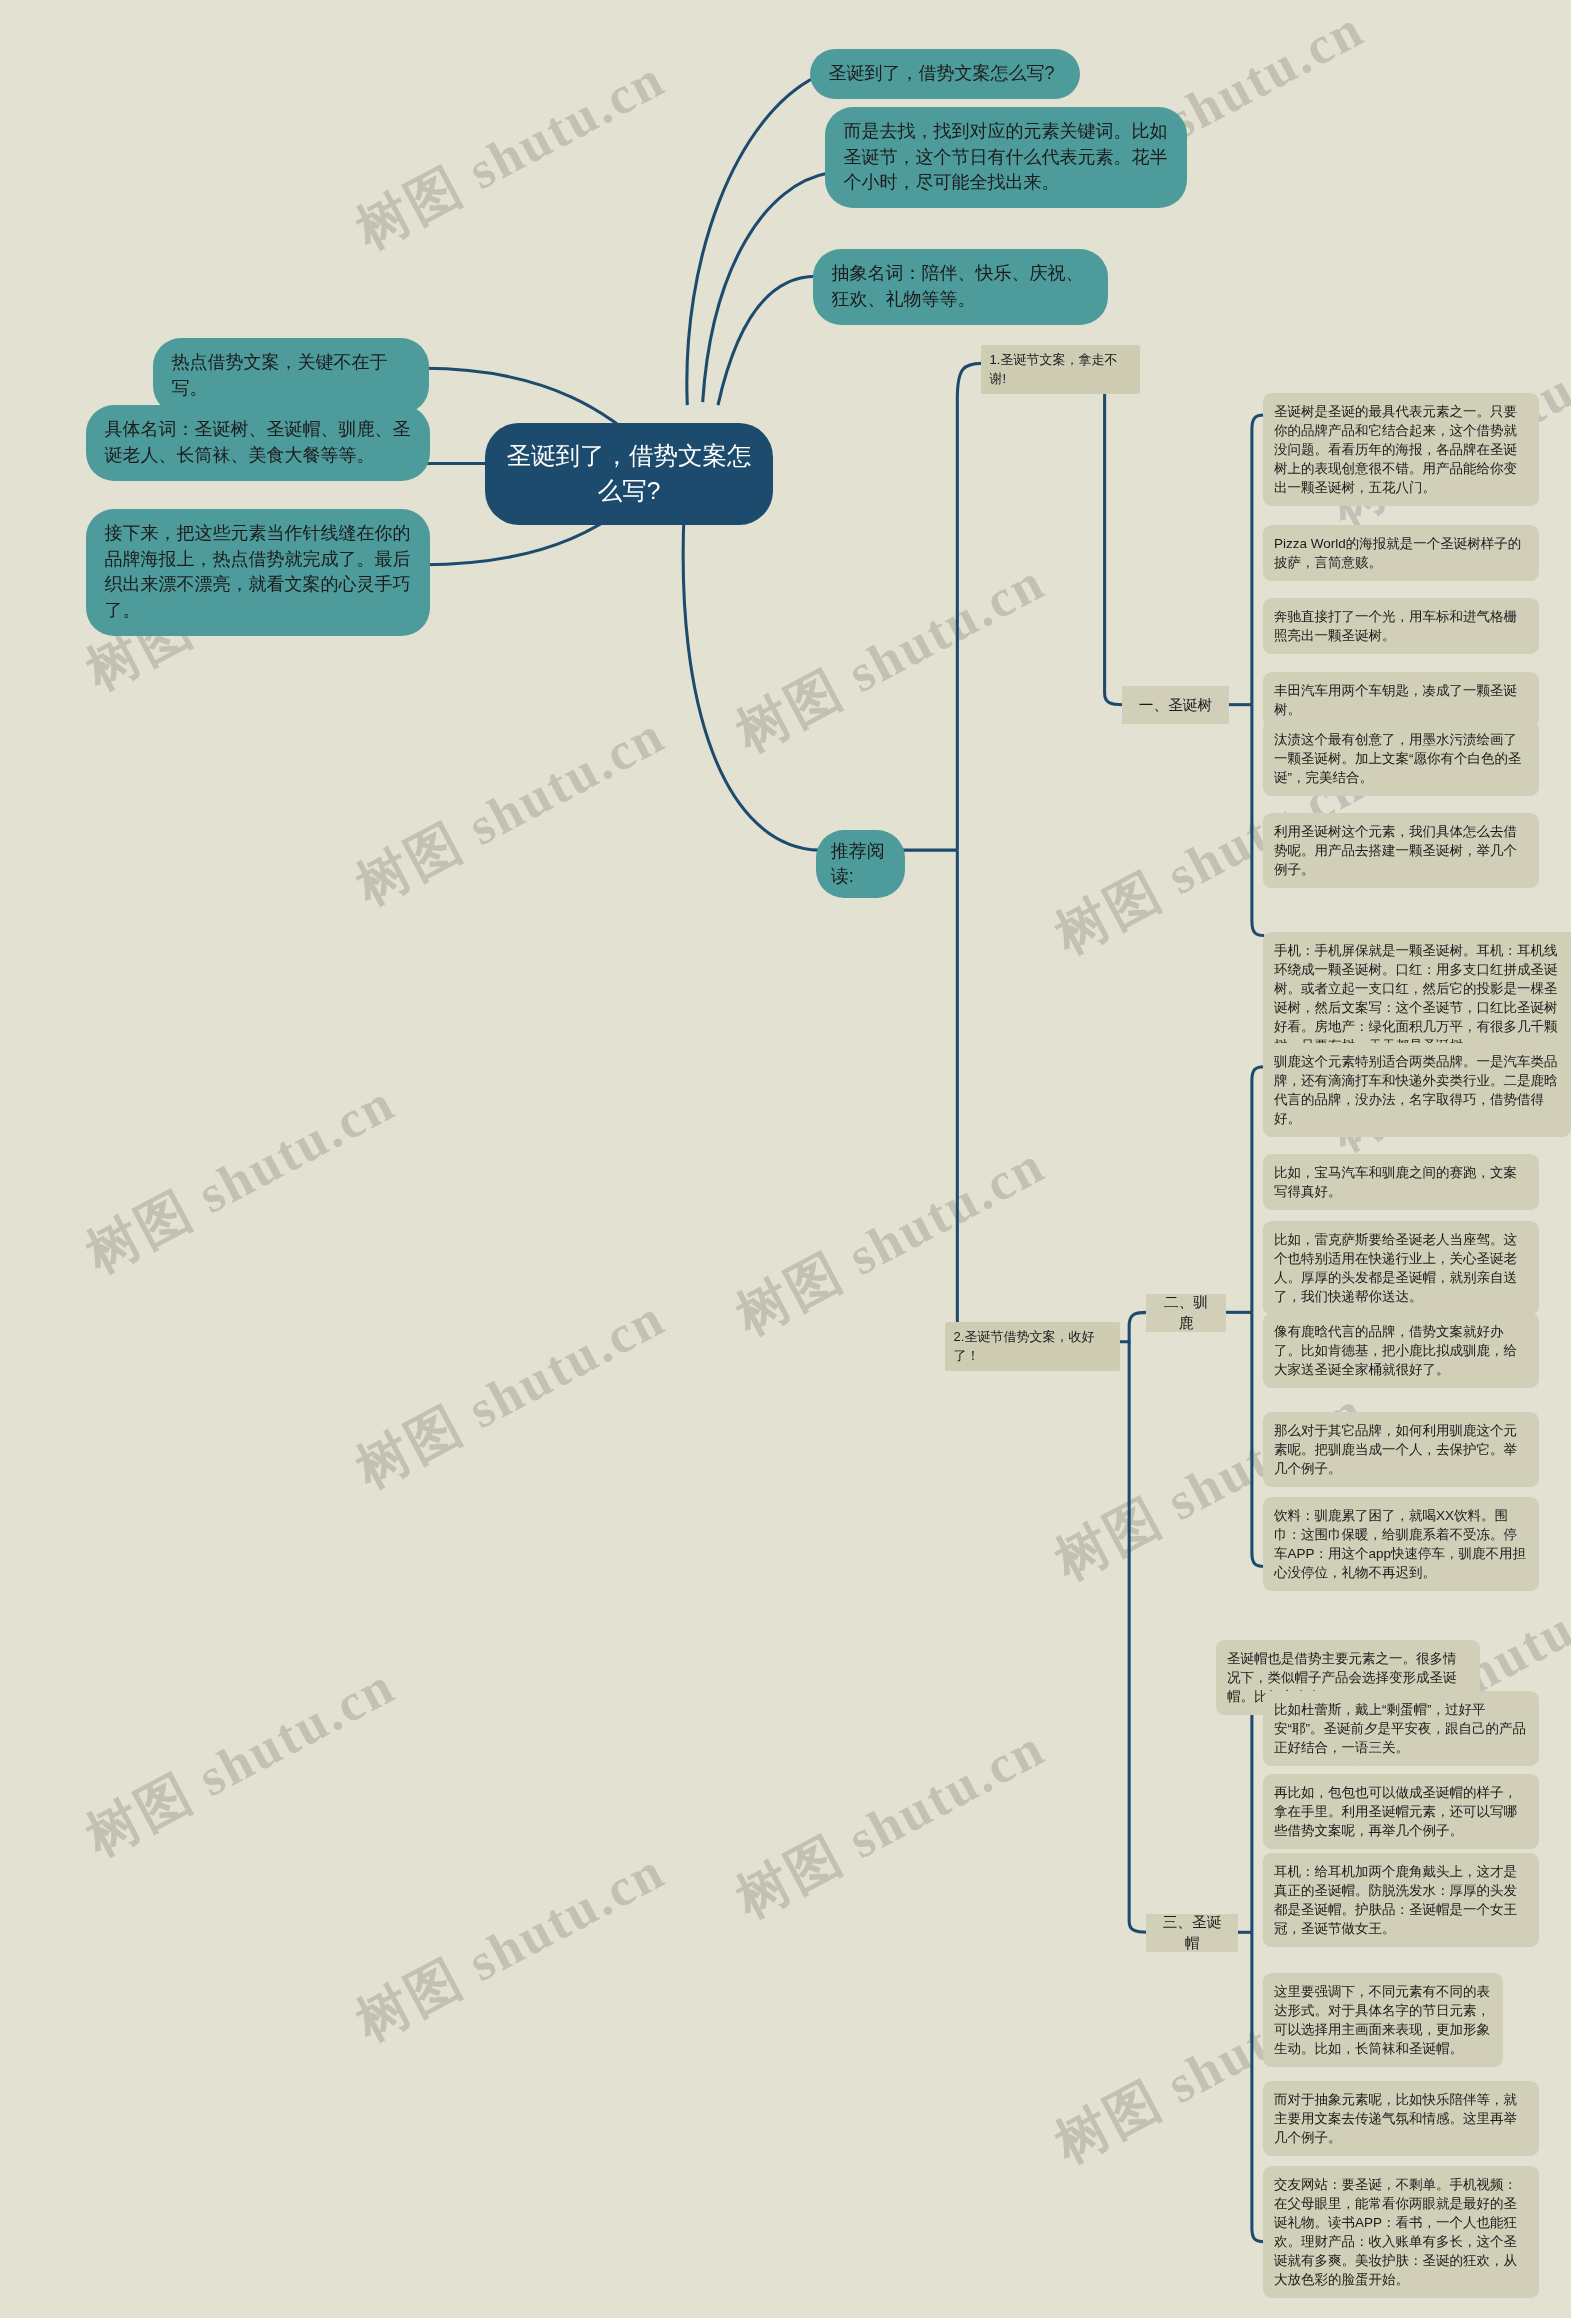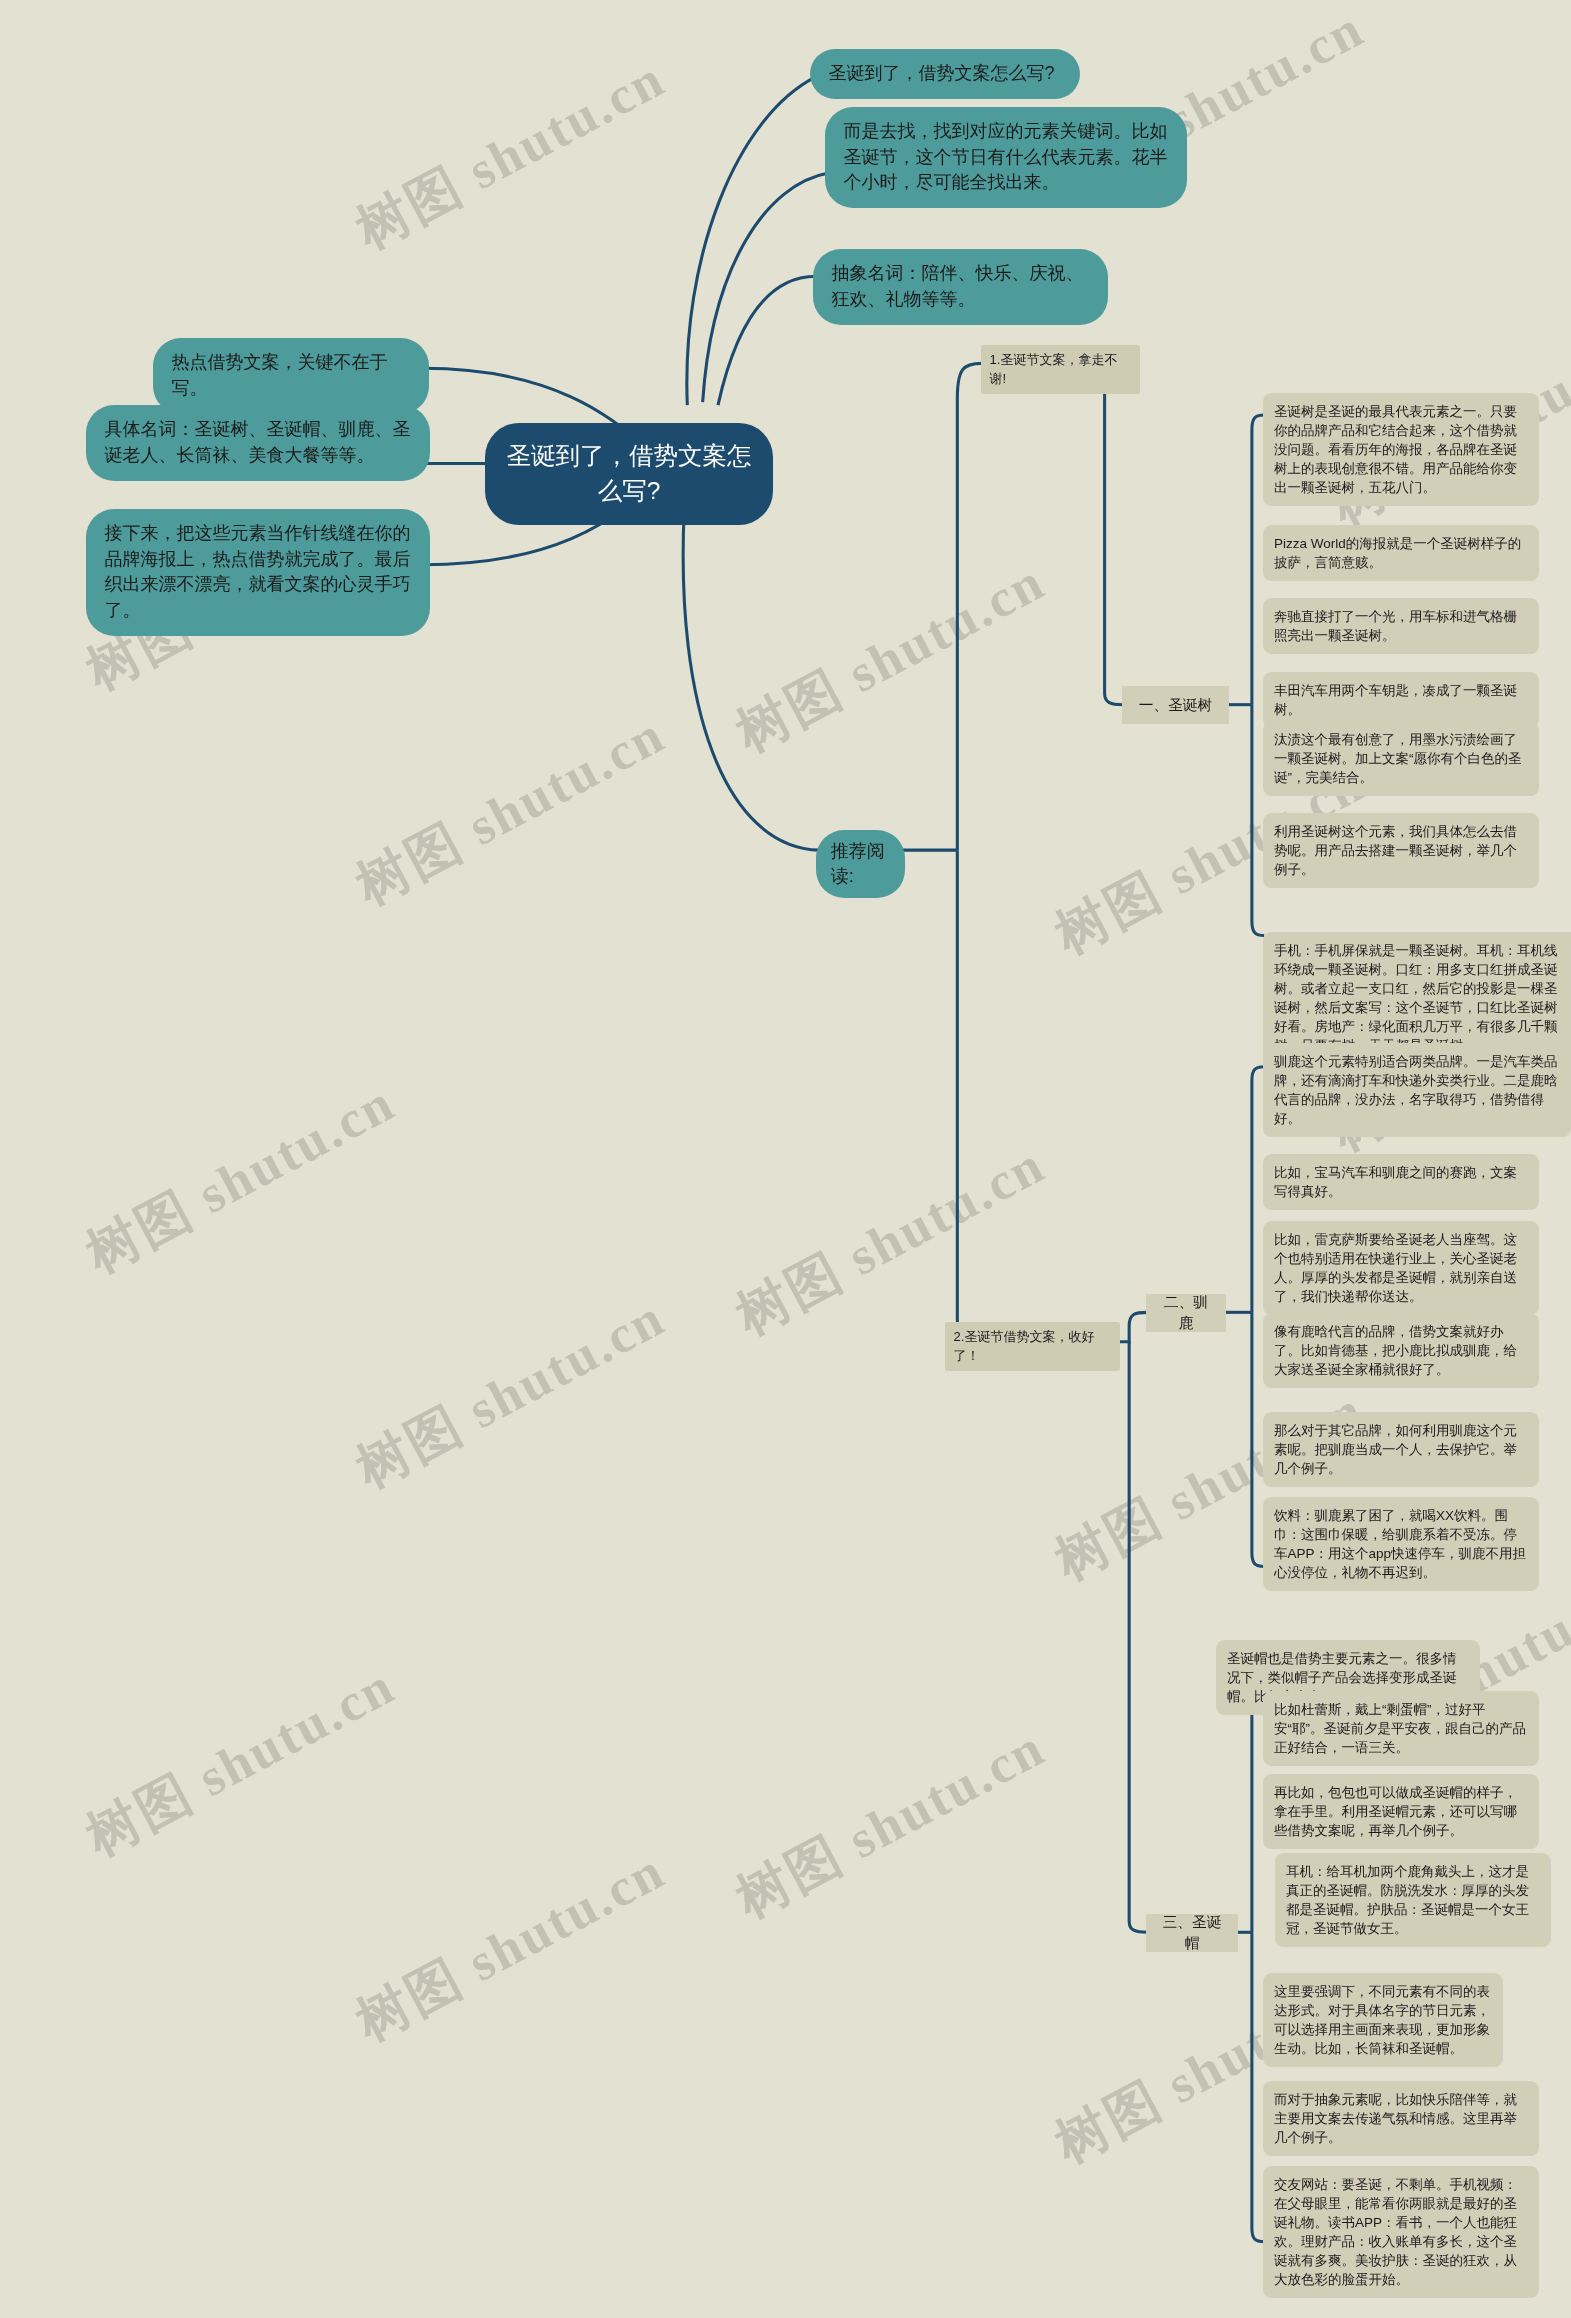--- a/index.html
+++ b/index.html
@@ -190,21 +190,21 @@
 
   <div class="node khaki" style="left:1216px;top:1620px;width:264px;margin-top:20px;">
     <span class="txt">圣诞帽也是借势主要元素之一。很多情况下，类似帽子产品会选择变形成圣诞帽。比如安全套。</span>
     </div>
   <div class="node khaki" style="left:1263px;top:1691px;width:276px;">
     <span class="txt">比如杜蕾斯，戴上“剩蛋帽”，过好平安“耶”。圣诞前夕是平安夜，跟自己的产品正好结合，一语三关。</span>
     </div>
   <div class="node khaki" style="left:1263px;top:1774px;width:276px;">
     <span class="txt">再比如，包包也可以做成圣诞帽的样子，拿在手里。利用圣诞帽元素，还可以写哪些借势文案呢，再举几个例子。</span>
     </div>
-  <div class="node khaki" style="left:1263px;top:1853px;width:276px;margin-left:12px;">
+  <div class="node khaki" style="left:1263px;top:1853px;width:276px;">
     <span class="txt">耳机：给耳机加两个鹿角戴头上，这才是真正的圣诞帽。防脱洗发水：厚厚的头发都是圣诞帽。护肤品：圣诞帽是一个女王冠，圣诞节做女王。</span>
     </div>
   <div class="node khaki" style="left:1263px;top:1973px;width:240px;">
     <span class="txt">这里要强调下，不同元素有不同的表达形式。对于具体名字的节日元素，可以选择用主画面来表现，更加形象生动。比如，长筒袜和圣诞帽。</span>
     </div>
   <div class="node khaki" style="left:1263px;top:2081px;width:276px;">
     <span class="txt">而对于抽象元素呢，比如快乐陪伴等，就主要用文案去传递气氛和情感。这里再举几个例子。</span>
     </div>
   <div class="node khaki" style="left:1263px;top:2166px;width:276px;">
     <span class="txt">交友网站：要圣诞，不剩单。手机视频：在父母眼里，能常看你两眼就是最好的圣诞礼物。读书APP：看书，一个人也能狂欢。理财产品：收入账单有多长，这个圣诞就有多爽。美妆护肤：圣诞的狂欢，从大放色彩的脸蛋开始。</span>

